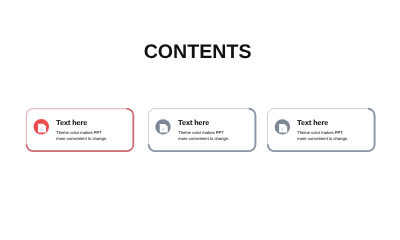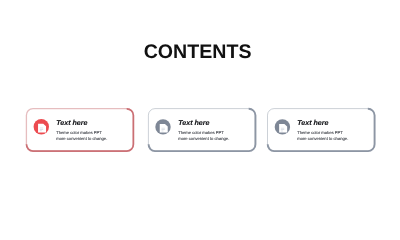--- a/index.html
+++ b/index.html
@@ -56,21 +56,20 @@
     left: 34.2px;
     top: 12.6px;
   }
   .card-title {
     font-size: 7.1px;
     font-weight: 700;
     color: #111216;
     -webkit-text-stroke: 0.12px #111216;
     line-height: 8px;
     letter-spacing: 0px;
-    font-style: italic;
   }
   .card-body {
     margin-top: 3.4px;
     font-size: 4.15px;
     color: #33363d;
     -webkit-text-stroke: 0.08px #33363d;
     line-height: 6.3px;
     letter-spacing: 0px;
   }
 </style>

